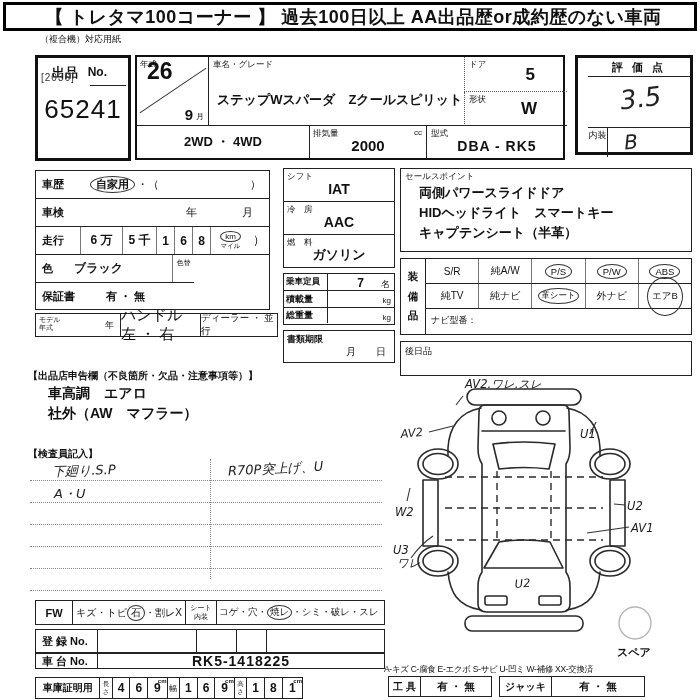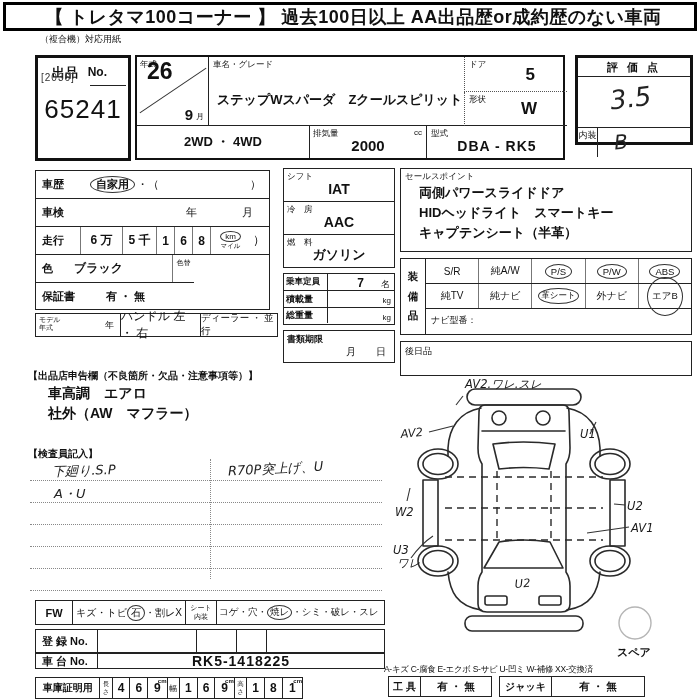--- a/index.html
+++ b/index.html
@@ -60,21 +60,21 @@
       <div class="abs lbl" style="left:3px;top:2px;">排気量</div>
       <div class="abs" style="right:4px;top:2px;font-size:8px;">cc</div>
       <div class="abs b" style="left:0;right:0;top:11px;text-align:center;font-size:15px;">2000</div>
     </div>
     <div class="abs" style="left:290px;top:69px;width:140px;height:32px;">
       <div class="abs lbl" style="left:4px;top:2px;">型式</div>
       <div class="abs b" style="left:0;right:0;top:12px;text-align:center;font-size:14px;letter-spacing:1px;">DBA - RK5</div>
     </div>
   </div>
 
-  <div class="abs thick" style="left:575px;top:55px;width:118px;height:90px;">
+  <div class="abs thick" style="left:575px;top:55px;width:118px;height:100px;padding-left:10px;">
     <div class="ctr b" style="height:19px;border-bottom:1.5px solid #222;font-size:11px;letter-spacing:3px;">評 価 点</div>
     <div style="position:relative;height:50px;">
       <span class="abs hand" style="left:32px;top:6px;font-size:26px;transform:rotate(-7deg);">3.5</span>
     </div>
     <div style="display:flex;height:30px;border-top:1.5px solid #222;">
       <div class="br vtext" style="width:20px;font-size:9px;padding-top:2px;">内装</div>
       <div style="flex:1;position:relative;">
         <span class="abs hand" style="left:16px;top:2px;font-size:20px;transform:rotate(-5deg);">B</span>
       </div>
     </div>
@@ -216,21 +216,21 @@
 
   <div class="abs box" style="left:400px;top:341px;width:292px;height:35px;">
     <div class="abs lbl" style="left:4px;top:3px;font-size:9px;">後日品</div>
   </div>
 
   <div class="abs box" style="left:35px;top:313px;width:243px;height:24px;display:flex;">
     <div class="br" style="width:85px;position:relative;">
       <span class="abs vtext" style="left:3px;top:2px;width:26px;font-size:7px;text-align:left;">モデル年式</span>
       <span class="abs" style="right:6px;bottom:4px;font-size:9px;">年</span>
     </div>
-    <div class="br ctr" style="width:80px;font-size:12px;">ハンドル 左 ・ 右</div>
+    <div class="br ctr" style="width:80px;font-size:15px;">ハンドル 左 ・ 右</div>
     <div class="ctr" style="flex:1;font-size:9.5px;">ディーラー ・ 並行</div>
   </div>
 
 
   <div class="abs b" style="left:28px;top:369px;font-size:10px;">【出品店申告欄（不良箇所・欠品・注意事項等）】</div>
   <div class="abs b" style="left:48px;top:385px;font-size:14px;">車高調　エアロ</div>
   <div class="abs b" style="left:48px;top:405px;font-size:14px;">社外（AW　マフラー）</div>
 
   <div class="abs b" style="left:28px;top:447px;font-size:10px;">【検査員記入】</div>
   <div class="abs" style="left:30px;top:459px;width:352px;height:132px;">

